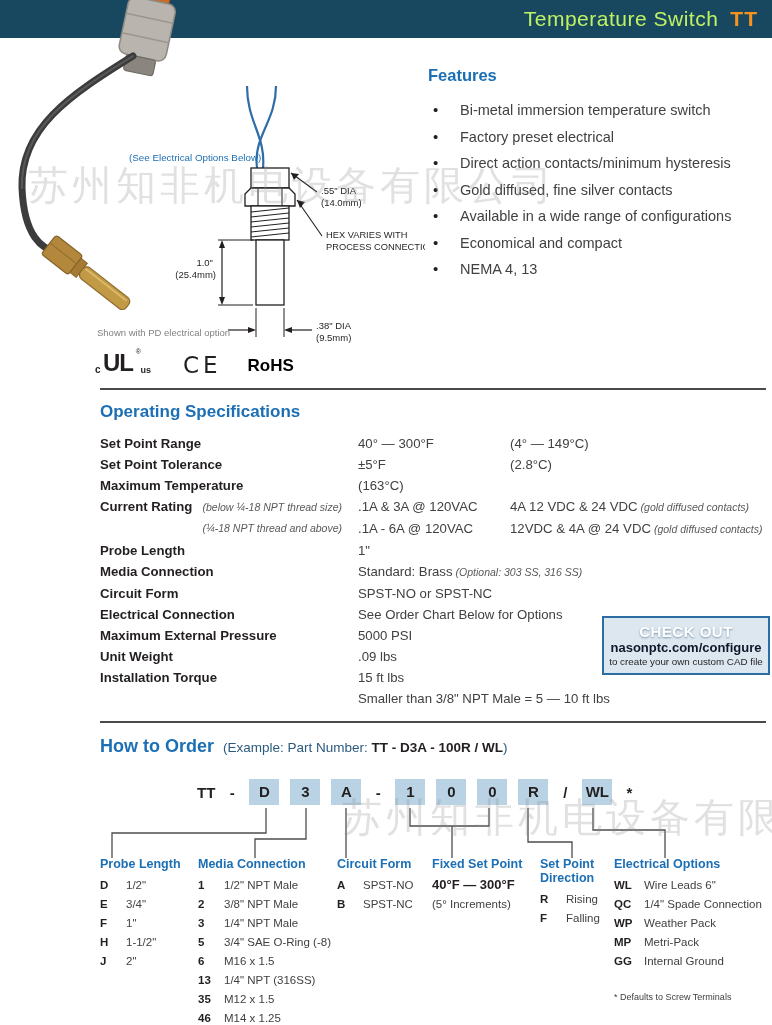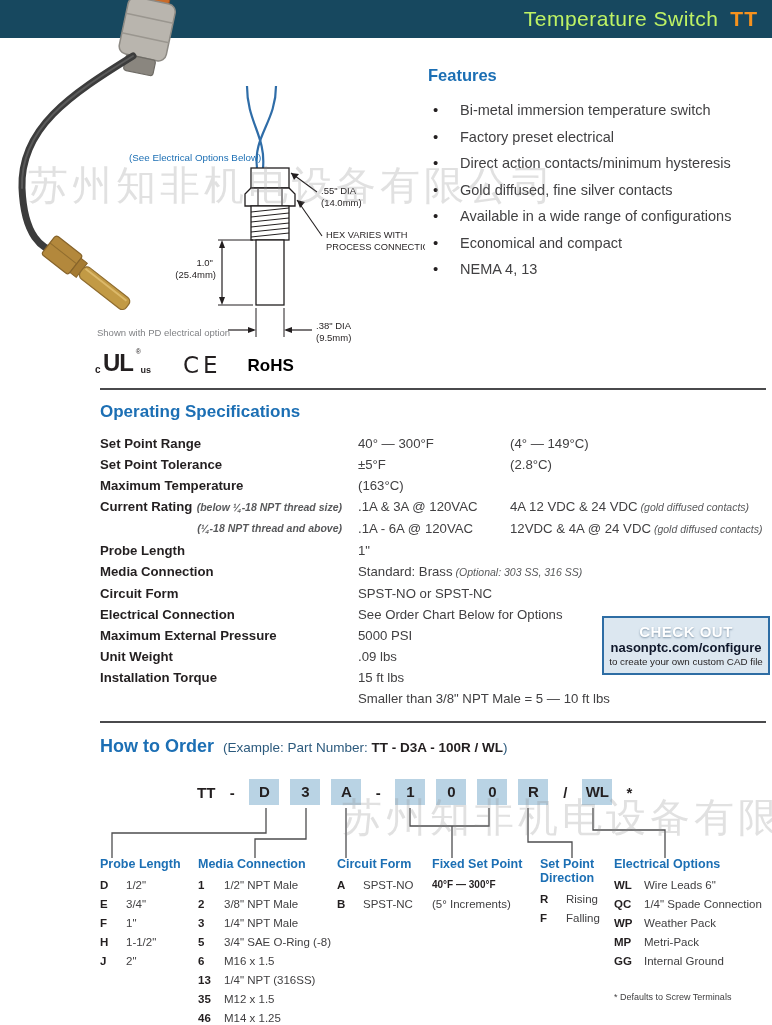--- a/index.html
+++ b/index.html
@@ -38,21 +38,21 @@
 
   .rule { position:absolute; left:100px; width:666px; border-top:2px solid #4a4a4c; }
   .rule1 { top:388px; } .rule2 { top:721px; }
 
   
   .specs { position:absolute; left:100px; top:402px; width:668px; }
   .specs .sect-h { margin-bottom:11px; }
   .spec-row { display:flex; font-size:13.2px; line-height:21px; }
   .spec-l { width:258px; padding-right:16px; display:flex; justify-content:space-between; align-items:baseline;
             font-weight:700; color:#231f20; white-space:nowrap; }
-  .sln { font-weight:700; font-style:italic; font-size:10.5px; color:#58595b; }
+  .sln { font-weight:400; font-style:italic; font-size:10.5px; color:#58595b; }
   .spec-v1 { width:152px; white-space:nowrap; color:#414042; }
   .spec-v2 { flex:1; white-space:nowrap; color:#414042; }
   .note { font-style:italic; font-size:10.5px; color:#58595b; margin-left:3px; }
 
   
   .checkout { position:absolute; left:602px; top:616px; width:168px; border:2px solid #2e6da4;
               background:#dce7f0; text-align:center; padding:5px 3px 6px; z-index:4; }
   .co1 { font-size:15px; font-weight:700; color:#ffffff; letter-spacing:.5px; text-shadow:0 1px 2px rgba(50,80,110,.55); }
   .co2 { font-size:13px; font-weight:700; color:#0f172a; cursor:pointer; }
   .co3 { font-size:9.8px; color:#231f20; margin-top:1px; }
@@ -68,21 +68,21 @@
   .seg.boxed { background:#b9d3e4; width:30px; height:26px; line-height:26px; }
 
   .leaders { position:absolute; left:0; top:800px; width:772px; height:70px; z-index:2; pointer-events:none; }
 
   
   .col { position:absolute; top:857px; }
   .col-title { color:#1c6fb4; font-weight:700; font-size:12.5px; line-height:14px; margin-bottom:7px; }
   .col-row { display:flex; font-size:11.5px; line-height:14px; margin-bottom:5px; }
   .code { font-weight:700; min-width:26px; color:#231f20; }
   .desc { color:#414042; white-space:nowrap; }
-  .desc.bold { font-weight:700; color:#231f20; font-size:10px; }
+  .desc.bold { font-weight:700; color:#231f20; font-size:13px; }
   .c-probe { left:100px; width:92px; }
   .c-media { left:198px; width:136px; }
   .c-circuit { left:337px; width:94px; }
   .c-fixed { left:432px; width:102px; }
   .c-setdir { left:540px; width:74px; }
   .c-elec { left:614px; width:158px; }
   .c-elec .code { min-width:30px; }
   .footnote { font-size:9px; color:#414042; margin-top:7px; }
 
   

